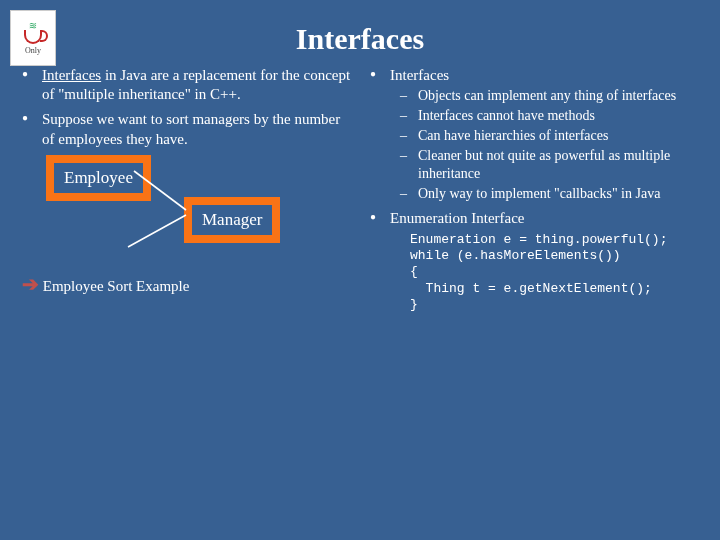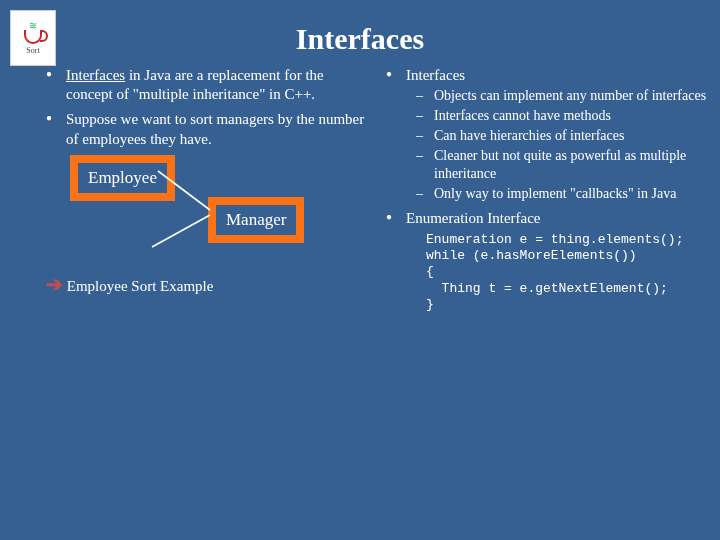--- a/index.html
+++ b/index.html
@@ -44,23 +44,22 @@
   h1.title {
     text-align: center;
     font-size: 30px;
     font-weight: bold;
     color: #fff;
     padding-top: 22px;
     padding-bottom: 10px;
   }
   .cols {
     display: flex;
-    padding: 0 8px;
+    padding: 0 16px;
     gap: 8px;
-    margin-left: 32px;
   }
   .col { flex: 1 1 50%; font-size: 15px; line-height: 1.28; }
   ul.bul { list-style: none; padding-left: 18px; }
   ul.bul > li { position: relative; margin-bottom: 6px; padding-left: 8px; }
   ul.bul > li::before {
     content: "●"; position: absolute; left: -12px; top: 2px; font-size: 10px;
   }
   ul.sub { list-style: none; padding-left: 22px; margin-top: 2px; }
   ul.sub > li { position: relative; margin-bottom: 2px; padding-left: 6px; font-size: 14px;}
   ul.sub > li::before {
@@ -105,21 +104,21 @@
     margin-top: 4px;
     margin-left: 20px;
   }
 </style>
 </head>
 <body>
 
 <div class="logobox">
   <div class="steam">≋</div>
   <div class="cup"></div>
-  <div>Sort</div>
+  <div>Only</div>
 </div>
 
 <h1 class="title">Interfaces</h1>
 
 <div class="cols">
   <div class="col">
     <ul class="bul">
       <li>
         <span class="underline">Interfaces</span><span> in Java are a replacement for the concept of "multiple inheritance" in C++.</span>
       </li>
@@ -139,30 +138,30 @@
       <span class="arrow">➔</span>
       <span>Employee Sort Example</span>
     </div>
   </div>
 
   <div class="col">
     <ul class="bul">
       <li>
         <span>Interfaces</span>
         <ul class="sub">
-          <li>Objects can implement any number of interfaces</li>
+          <li>Objects can implement any thing of interfaces</li>
           <li>Interfaces cannot have methods</li>
           <li>Can have hierarchies of interfaces</li>
           <li>Cleaner but not quite as powerful as multiple inheritance</li>
           <li>Only way to implement "callbacks" in Java</li>
         </ul>
       </li>
       <li>
         <span>Enumeration Interface</span>
-        <pre class="code">Enumeration e = thing.elements();
+        <pre class="code">Enumeration e = thing.powerful();
 while (e.hasMoreElements())
 {
   Thing t = e.getNextElement();
 }</pre>
       </li>
     </ul>
   </div>
 </div>
 
 </body></html>

